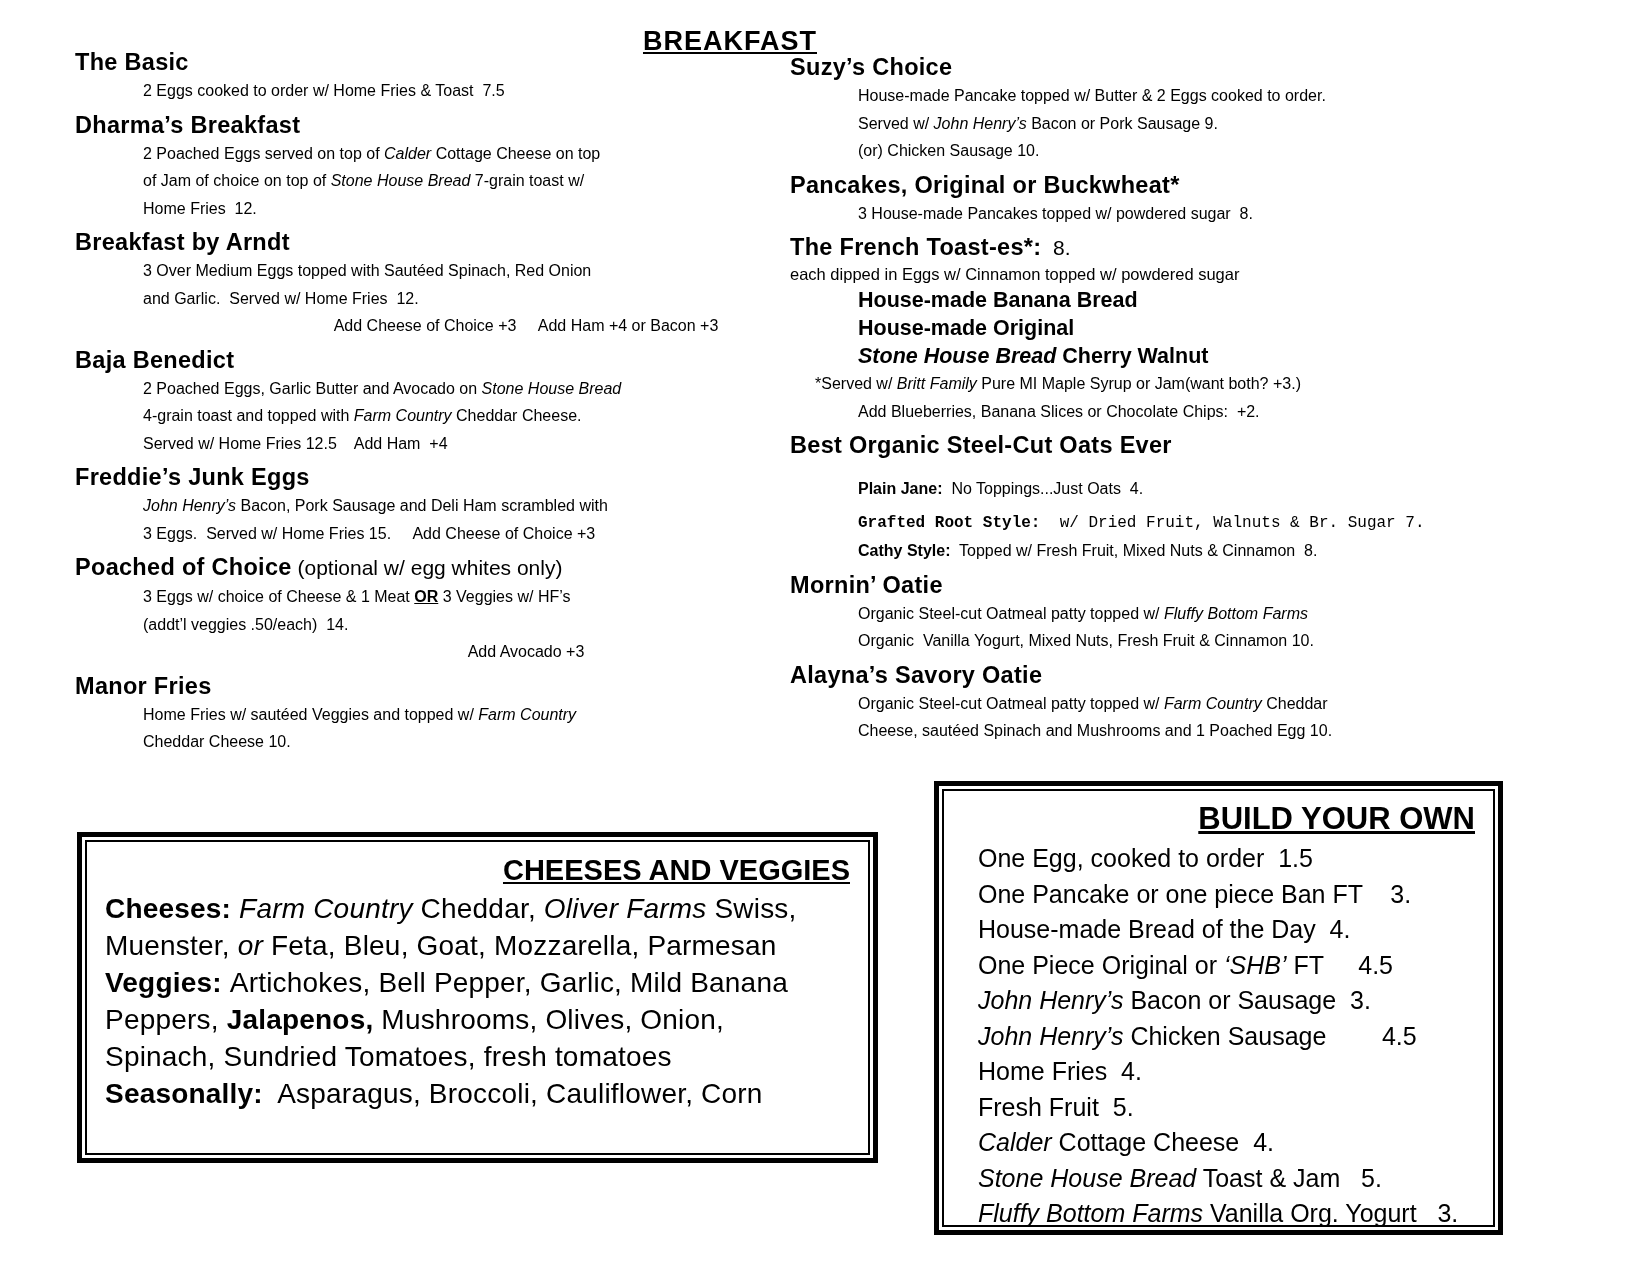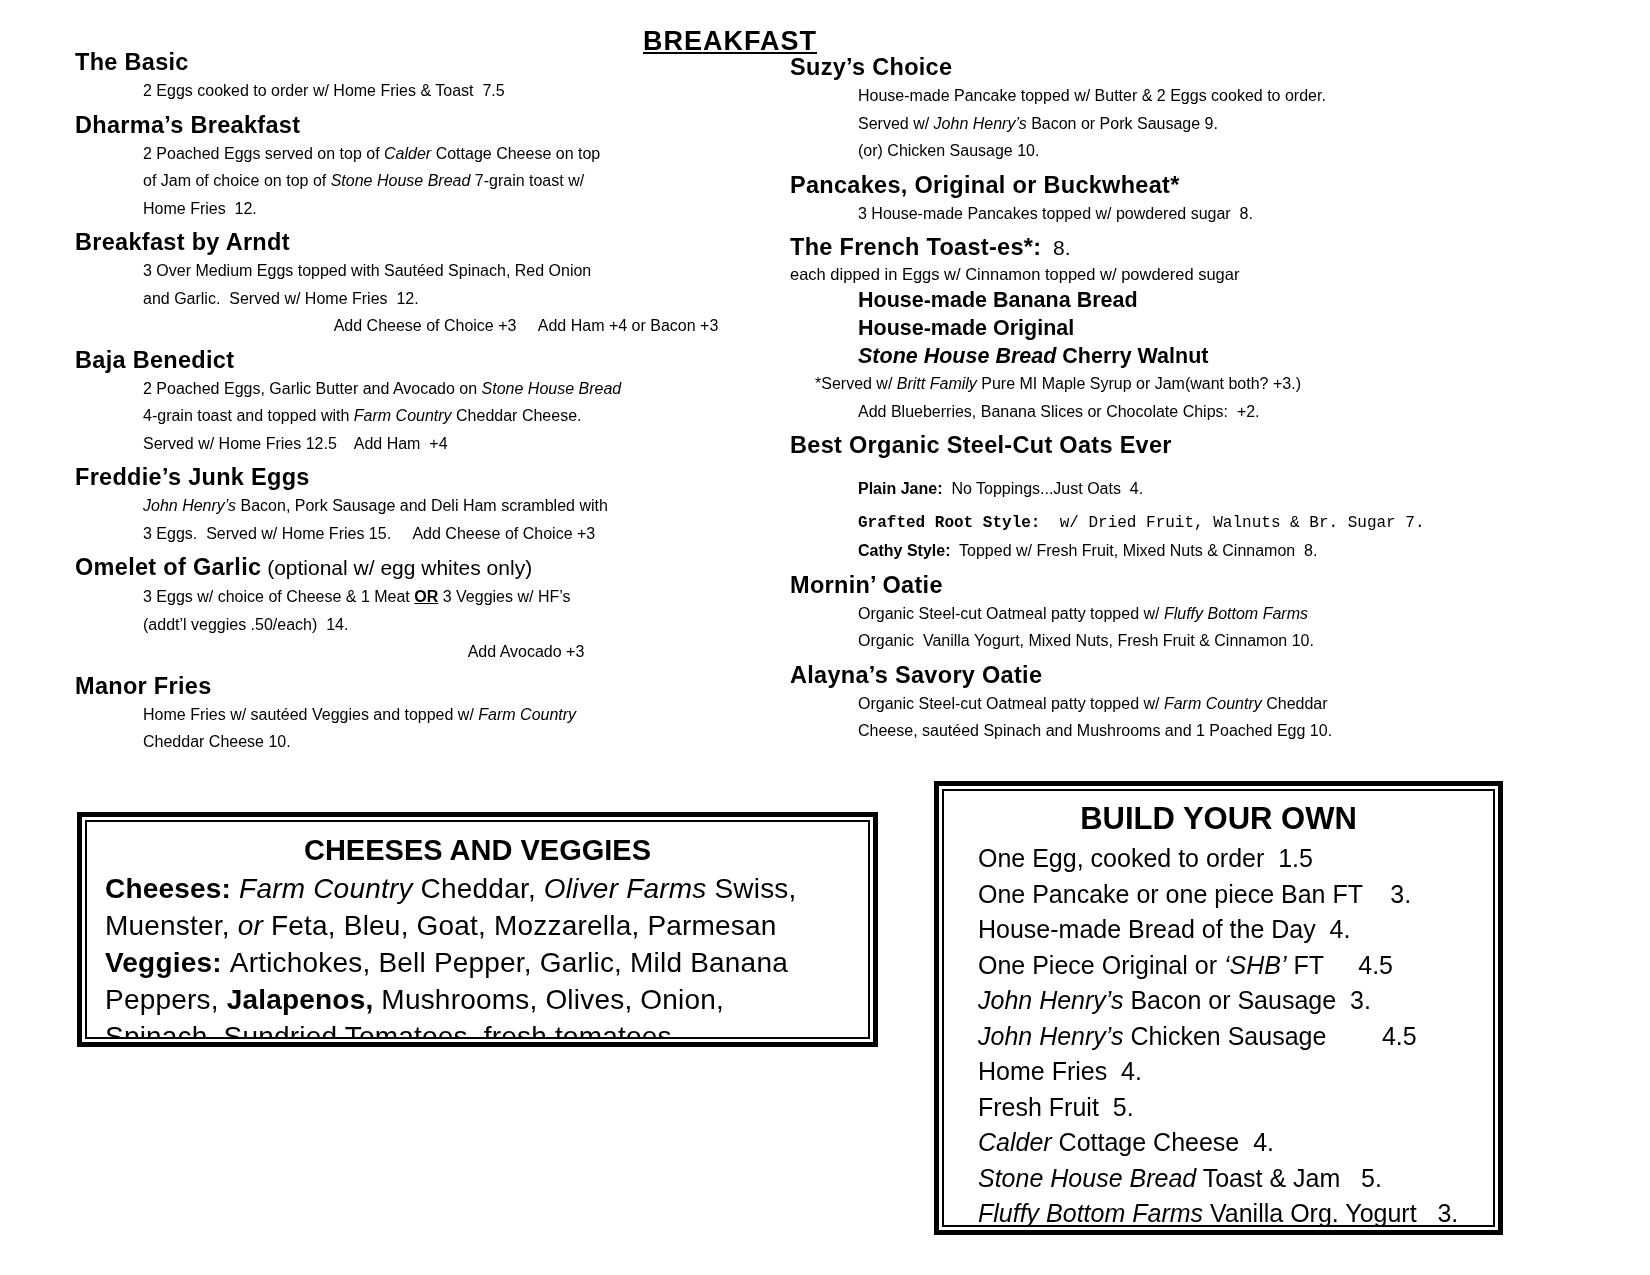--- a/index.html
+++ b/index.html
@@ -28,24 +28,24 @@
 
   .seg.i  { font-style:italic; }
   .seg.b  { font-weight:bold; }
   .seg.bi { font-weight:bold; font-style:italic; }
   .seg.bu { font-weight:bold; text-decoration:underline; }
 
   .framed { position:absolute; box-sizing:border-box; border:5px solid #000; padding:3px; background:#fff; }
   .frame-inner { box-sizing:border-box; border:2px solid #000; width:100%; height:100%;
     padding:6px 18px; overflow:hidden; }
 
-  .cheese-box { left:77px; top:812px; width:801px; height:235px; }
+  .cheese-box { left:77px; top:832px; width:801px; height:331px; }
   .build-box  { left:934px; top:781px; width:569px; height:454px; }
 
-  .box-title { text-align:center; font-weight:bold; white-space:pre-wrap; }
+  .box-title { text-align:right; font-weight:bold; text-decoration:underline; white-space:pre-wrap; }
   .cheese-title { font-size:29px; line-height:40px; margin-top:2px; }
   .build-title  { font-size:31px; line-height:44px; }
 
   .cheese-line { font-size:28px; line-height:37px; white-space:pre-wrap; letter-spacing:0.2px; }
   .build-line  { font-size:25px; line-height:35.5px; white-space:pre-wrap; padding-left:16px; }
 </style>
 </head>
 <body>
 
 <div class="page">
@@ -74,21 +74,21 @@
         <div class="line desc"><span class="seg ">2 Poached Eggs, Garlic Butter and Avocado on </span><span class="seg i">Stone House Bread</span></div>
         <div class="line desc"><span class="seg ">4-grain toast and topped with </span><span class="seg i">Farm Country</span><span class="seg "> Cheddar Cheese.</span></div>
         <div class="line desc"><span class="seg ">Served w/ Home Fries 12.5    Add Ham  +4</span></div>
       </div>
       <div class="entry">
         <div class="heading"><span class="seg ">Freddie’s Junk Eggs</span></div>
         <div class="line desc"><span class="seg i">John Henry’s</span><span class="seg "> Bacon, Pork Sausage and Deli Ham scrambled with</span></div>
         <div class="line desc"><span class="seg ">3 Eggs.  Served w/ Home Fries 15.     Add Cheese of Choice +3</span></div>
       </div>
       <div class="entry">
-        <div class="heading"><span class="seg ">Omelet of Garlic</span><span class="seg plain"> (optional w/ egg whites only)</span></div>
+        <div class="heading"><span class="seg ">Poached of Choice</span><span class="seg plain"> (optional w/ egg whites only)</span></div>
         <div class="line desc"><span class="seg ">3 Eggs w/ choice of Cheese &amp; 1 Meat </span><span class="seg bu">OR</span><span class="seg "> 3 Veggies w/ HF’s</span></div>
         <div class="line desc"><span class="seg ">(addt’l veggies .50/each)  14.</span></div>
         <div class="line addon"><span class="seg ">Add Avocado +3</span></div>
       </div>
       <div class="entry">
         <div class="heading"><span class="seg ">Manor Fries</span></div>
         <div class="line desc"><span class="seg ">Home Fries w/ sautéed Veggies and topped w/ </span><span class="seg i">Farm Country</span></div>
         <div class="line desc"><span class="seg ">Cheddar Cheese 10.</span></div>
       </div>
     </div>

